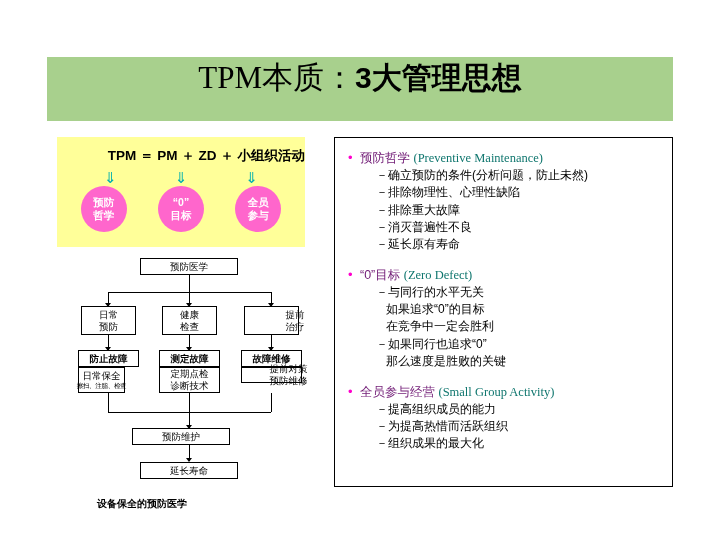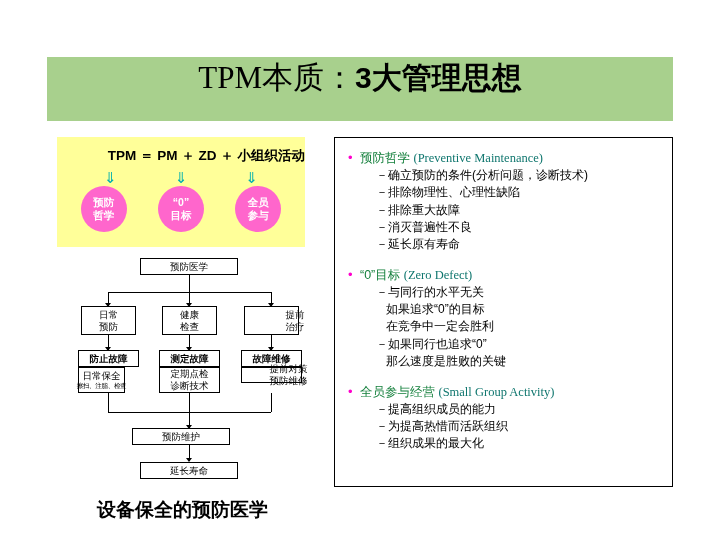--- a/index.html
+++ b/index.html
@@ -172,21 +172,21 @@
   }
   .bullet-head::before {
     content: "•";
     position: absolute;
     left: 0;
     top: -1px;
     color: #ff00cc;
     font-size: 13px;
   }
   .bullet-head .kw {
-    color: #15803d;
+    color: #701a75;
     font-family: "Liberation Sans", sans-serif;
     font-size: 12.5px;
   }
   .bullet-head .en {
     font-family: "Liberation Serif", serif;
     font-size: 12.5px;
     color: #0f766e;
   }
   .sub-line {
     font-size: 12px;
@@ -195,21 +195,21 @@
     line-height: 1.45;
     white-space: nowrap;
   }
   .sub-line.indent2 { padding-left: 38px; }
 
   
   .footer {
     position: absolute;
     left: 97px;
     top: 497px;
-    font-size: 19px;
+    font-size: 10px;
     font-weight: bold;
     color: #000;
     white-space: nowrap;
     font-family: Liberation Serif, serif;
   }
 </style>
 </head>
 <body>
 
 <div class="slide">
@@ -307,21 +307,21 @@
     <div class="node" style="left:62px; top:204px; width:98px; height:17px;">延长寿命</div>
   </div>
 
   <div class="panel">
 
     <div class="bullet-block">
       <div class="bullet-head">
         <span class="kw">预防哲学</span>
         <span class="en">(Preventive Maintenance)</span>
       </div>
-      <div class="sub-line">－确立预防的条件(分析问题，诊断技术)</div>
+      <div class="sub-line">－确立预防的条件(分析问题，防止未然)</div>
       <div class="sub-line">－排除物理性、心理性缺陷</div>
       <div class="sub-line">－排除重大故障</div>
       <div class="sub-line">－消灭普遍性不良</div>
       <div class="sub-line">－延长原有寿命</div>
     </div>
 
     <div class="bullet-block">
       <div class="bullet-head">
         <span class="kw">“0”目标</span>
         <span class="en">(Zero Defect)</span>

